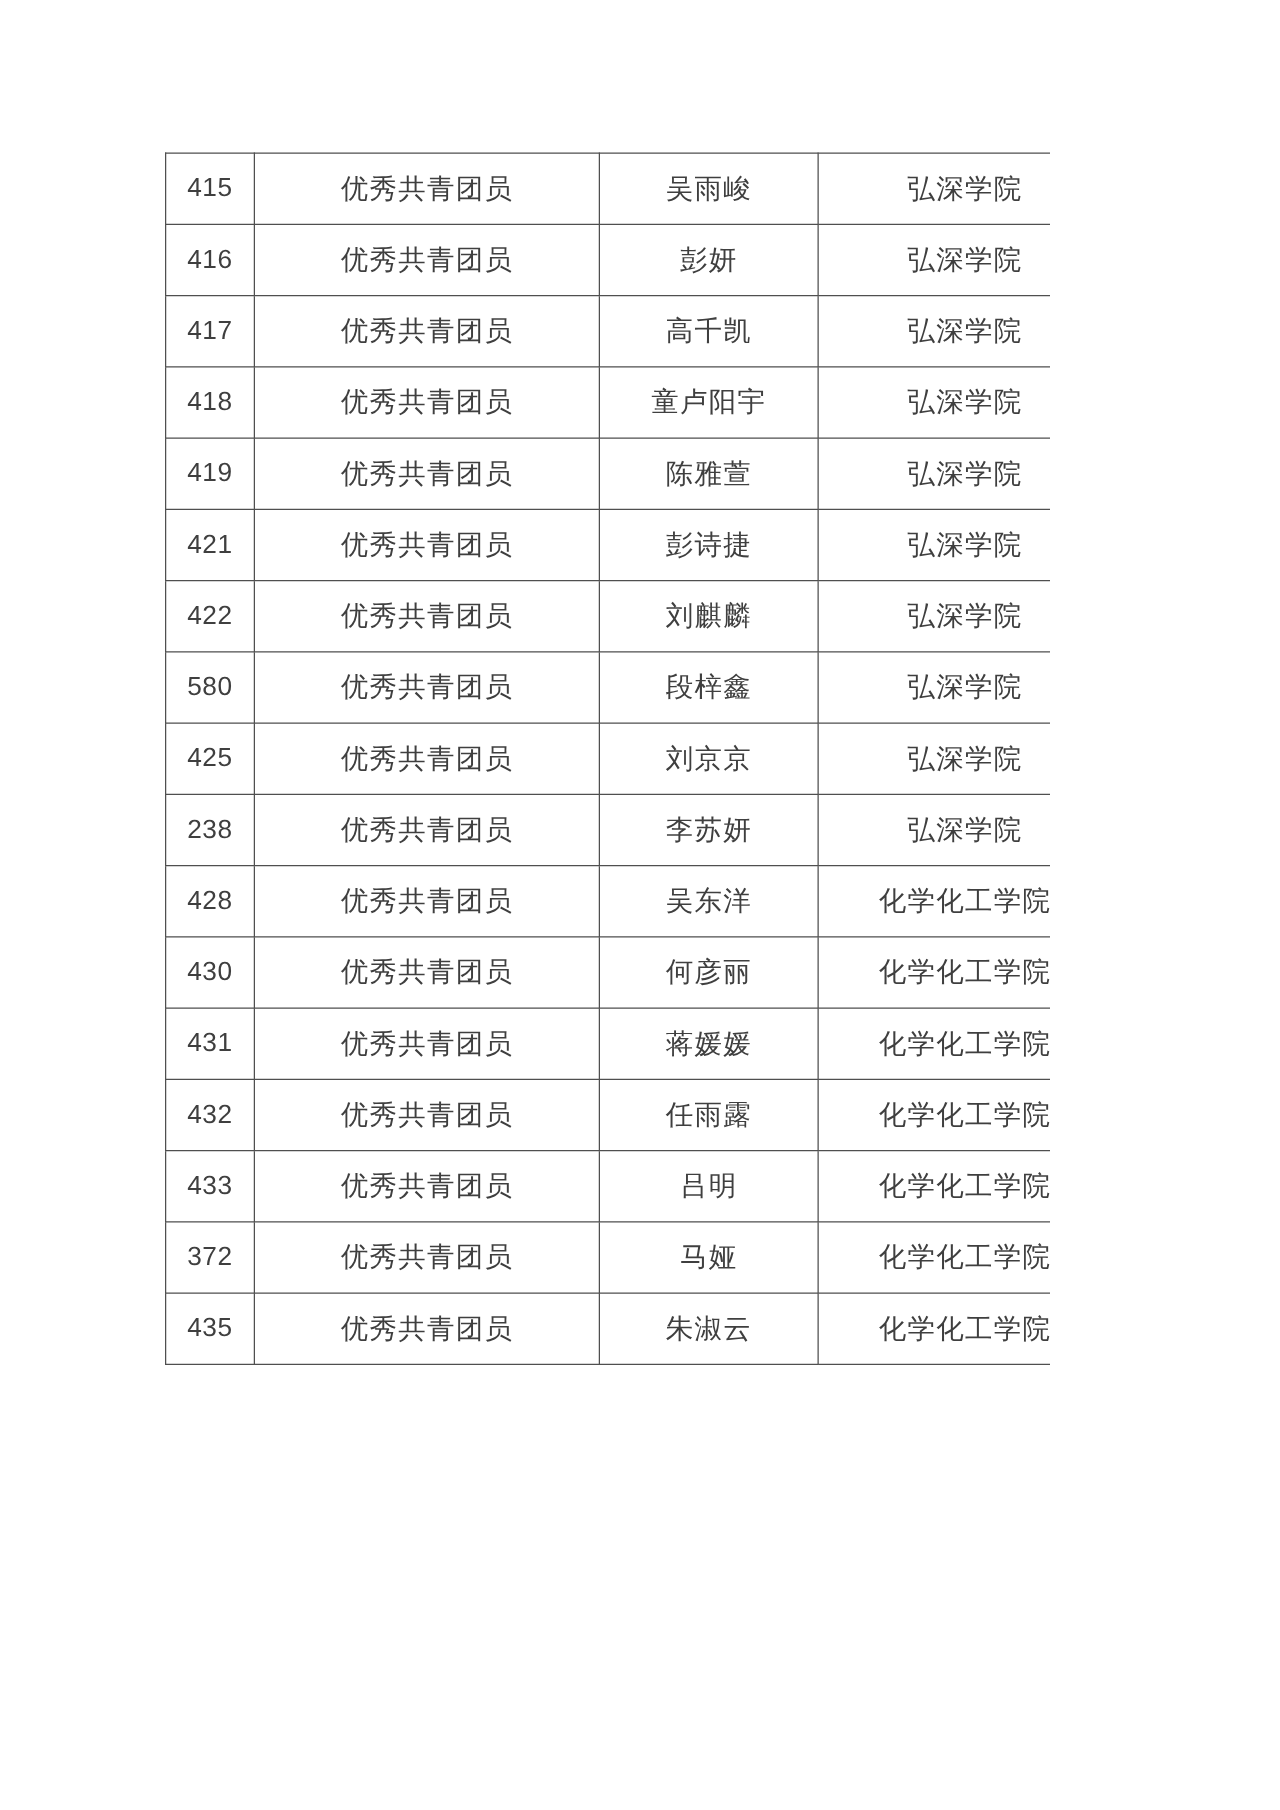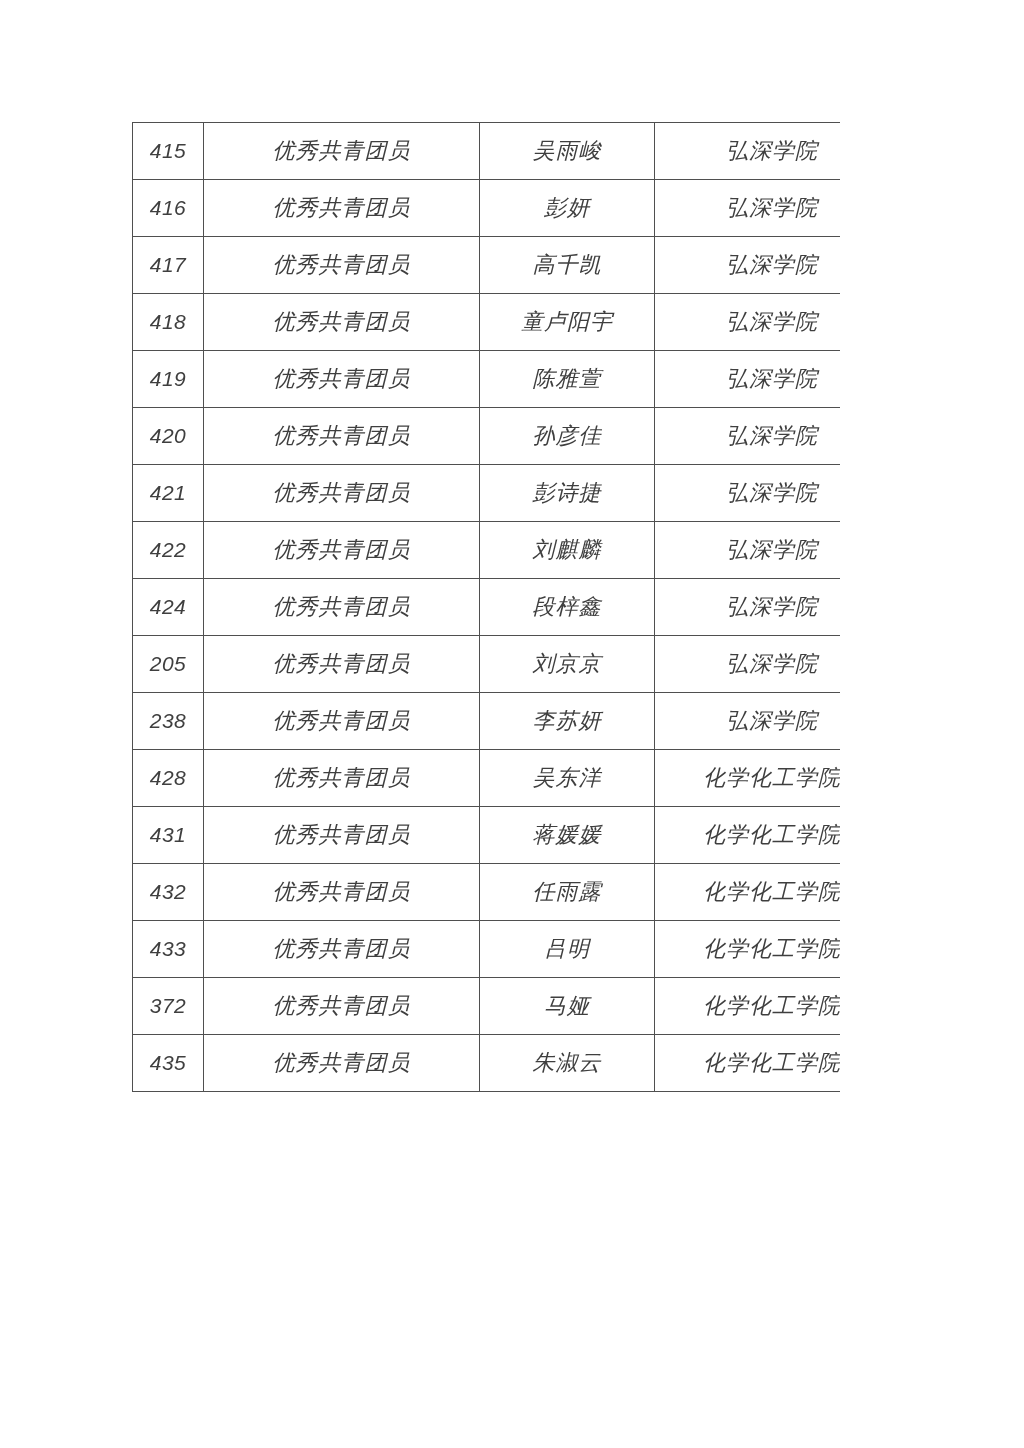--- a/index.html
+++ b/index.html
@@ -15,21 +15,20 @@
     width: 1024px;
     height: 1448px;
     background: var(--page-bg);
   }
   .page {
     position: relative;
     width: 840px;
     height: 1448px;
     background: var(--page-bg);
     overflow: hidden;
-    font-style: italic;
   }
   table.awards {
     position: absolute;
     left: 132px;
     top: 122px;
     width: 757px;
     border-collapse: collapse;
     table-layout: fixed;
   }
   table.awards td {
@@ -95,51 +94,45 @@
     <td class="c-college">弘深学院</td>
   </tr>
 
   <tr>
     <td class="c-no">419</td>
     <td class="c-award">优秀共青团员</td>
     <td class="c-name">陈雅萱</td>
     <td class="c-college">弘深学院</td>
   </tr>
 
-  <tr>
-    <td class="c-no">420</td>
-    <td class="c-award">优秀共青团员</td>
-    <td class="c-name">孙彦佳</td>
-    <td class="c-college">弘深学院</td>
-  </tr>
 
   <tr>
     <td class="c-no">421</td>
     <td class="c-award">优秀共青团员</td>
     <td class="c-name">彭诗捷</td>
     <td class="c-college">弘深学院</td>
   </tr>
 
   <tr>
     <td class="c-no">422</td>
     <td class="c-award">优秀共青团员</td>
     <td class="c-name">刘麒麟</td>
     <td class="c-college">弘深学院</td>
   </tr>
 
 
   <tr>
-    <td class="c-no">424</td>
+    <td class="c-no">580</td>
     <td class="c-award">优秀共青团员</td>
     <td class="c-name">段梓鑫</td>
     <td class="c-college">弘深学院</td>
   </tr>
 
   <tr>
-    <td class="c-no">205</td>
+    <td class="c-no">425</td>
     <td class="c-award">优秀共青团员</td>
     <td class="c-name">刘京京</td>
     <td class="c-college">弘深学院</td>
   </tr>
 
 
   <tr>
     <td class="c-no">238</td>
     <td class="c-award">优秀共青团员</td>
     <td class="c-name">李苏妍</td>
@@ -147,20 +140,26 @@
   </tr>
 
   <tr>
     <td class="c-no">428</td>
     <td class="c-award">优秀共青团员</td>
     <td class="c-name">吴东洋</td>
     <td class="c-college">化学化工学院</td>
   </tr>
 
 
+  <tr>
+    <td class="c-no">430</td>
+    <td class="c-award">优秀共青团员</td>
+    <td class="c-name">何彦丽</td>
+    <td class="c-college">化学化工学院</td>
+  </tr>
 
   <tr>
     <td class="c-no">431</td>
     <td class="c-award">优秀共青团员</td>
     <td class="c-name">蒋媛媛</td>
     <td class="c-college">化学化工学院</td>
   </tr>
 
   <tr>
     <td class="c-no">432</td>

